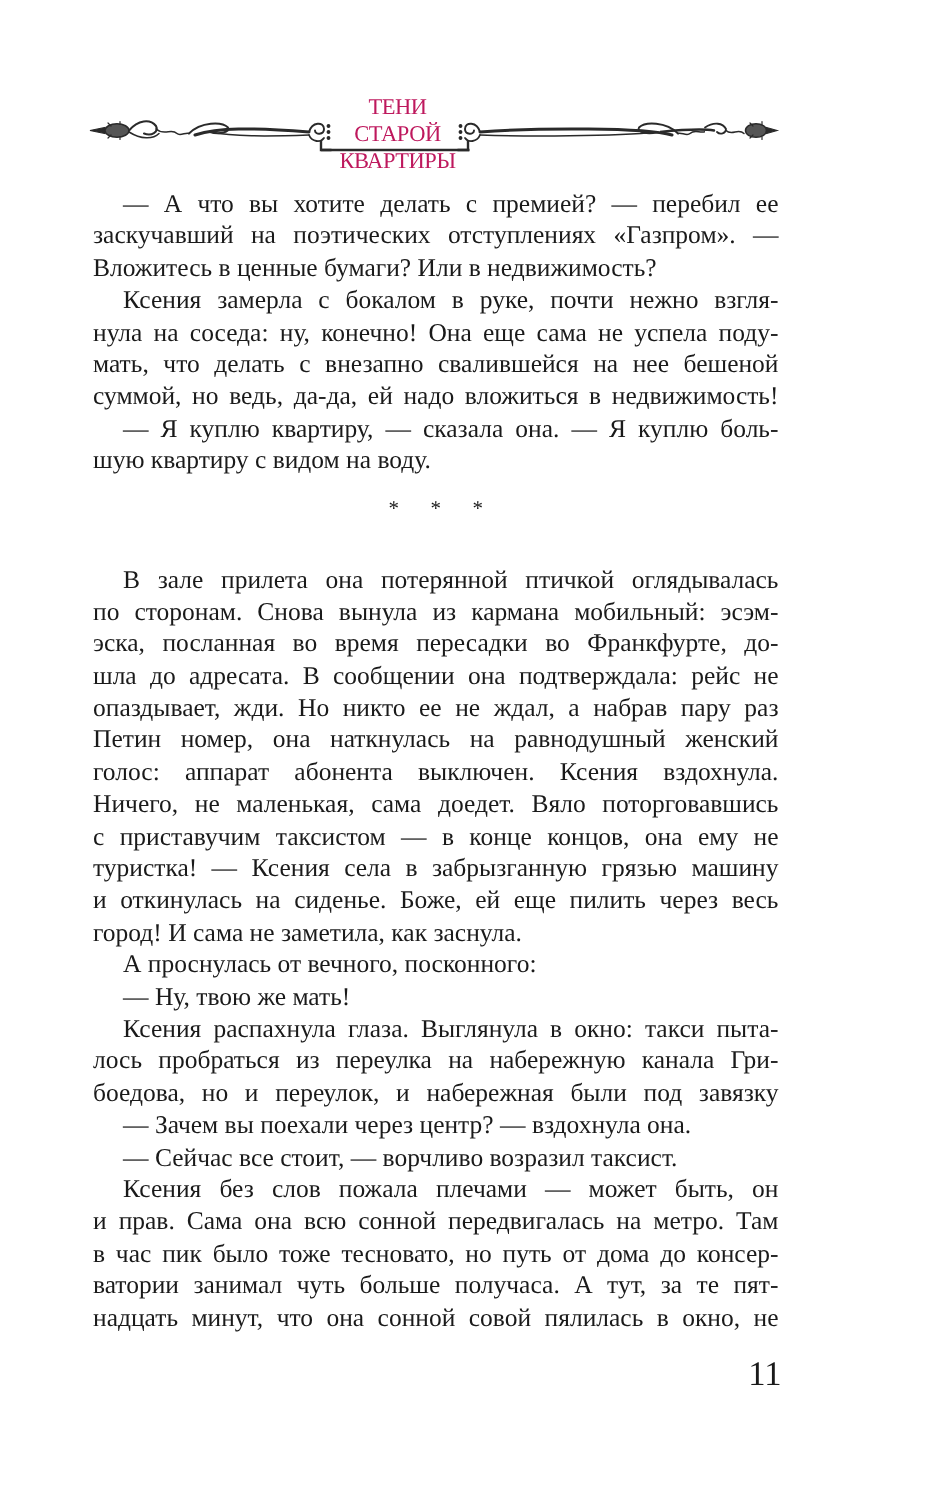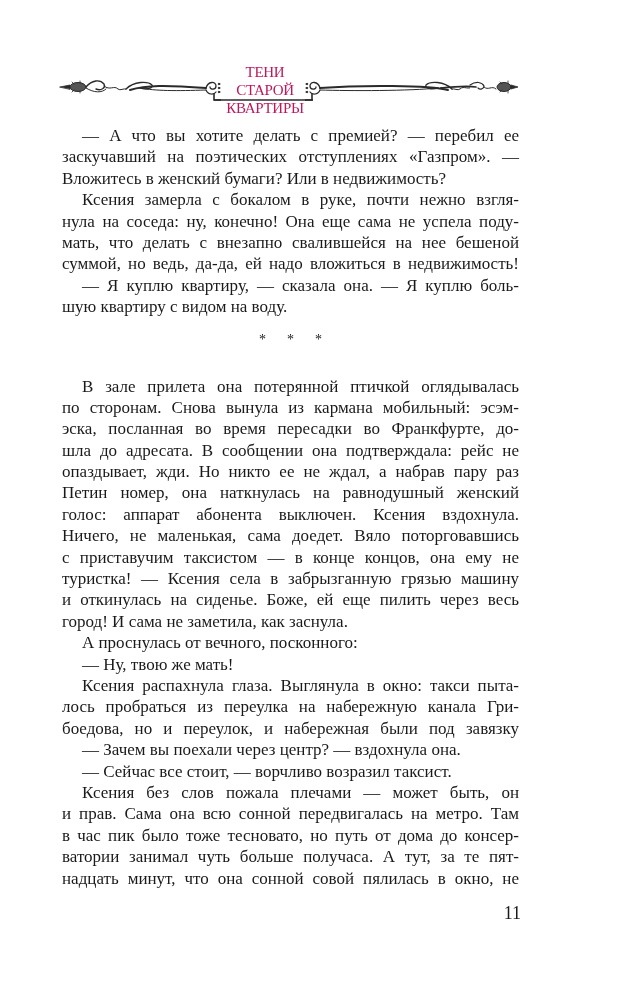--- a/index.html
+++ b/index.html
@@ -14,21 +14,21 @@
   .line { font-family: "Liberation Serif", "DejaVu Serif", serif; font-size: 17px; color: #1a1a1a;
     height: 21.4px; line-height: 21.4px; white-space: nowrap; text-align: justify; text-align-last: justify;
     overflow: visible; }
   .line.last { text-align-last: left; }
   .line.indent { padding-left: 20px; }
   .sep { height: 58px; position: relative; }
   .stars { position: absolute; left: 0; width: 457px; top: 14px; text-align: center;
     font-family: "Liberation Serif", serif; font-size: 14px; color: #1a1a1a; letter-spacing: 0; }
   .stars span { display: inline-block; width: 28px; text-align: center; }
   .page-number { position: absolute; left: 497px; top: 903px; width: 24px; text-align: right;
-    font-family: "Liberation Serif", "DejaVu Serif", serif; font-size: 18px; color: #1a1a1a; }
+    font-family: "Liberation Serif", "DejaVu Serif", serif; font-size: 23px; color: #1a1a1a; }
 </style>
 </head>
 <body>
 
 <div class="page">
 
   <div class="header">
 
     <svg class="ornament" style="left:56px" width="165" height="50" viewBox="0 0 165 50">
       <g fill="none" stroke="#2a2a2a" stroke-linecap="round">
@@ -85,21 +85,21 @@
         <ellipse cx="64" cy="32" rx="7" ry="4.5" fill="#555" stroke-width="1"></ellipse>
         <path d="M60 27 L62 29 M60 37 L62 35 M68 26 L68 28 M68 38 L68 36" stroke-width="0.8"></path>
         <path d="M71 30 L78 32 L71 34 Z" fill="#2a2a2a" stroke-width="0.8"></path>
       </g>
     </svg>
   </div>
 
   <div class="text-block">
     <div class="line indent" style="white-space: nowrap;">— А что вы хотите делать с премией? — перебил ее</div>
     <div class="line" style="white-space: nowrap;">заскучавший на поэтических отступлениях «Газпром». —</div>
-    <div class="line last" style="white-space: nowrap;">Вложитесь в женский бумаги? Или в недвижимость?</div>
+    <div class="line last" style="white-space: nowrap;">Вложитесь в ценные бумаги? Или в недвижимость?</div>
     <div class="line indent" style="white-space: nowrap;">Ксения замерла с бокалом в руке, почти нежно взгля-</div>
     <div class="line" style="white-space: nowrap;">нула на соседа: ну, конечно! Она еще сама не успела поду-</div>
     <div class="line" style="white-space: nowrap;">мать, что делать с внезапно свалившейся на нее бешеной</div>
     <div class="line" style="white-space: nowrap;">суммой, но ведь, да-да, ей надо вложиться в недвижимость!</div>
     <div class="line indent" style="white-space: nowrap;">— Я куплю квартиру, — сказала она. — Я куплю боль-</div>
     <div class="line last" style="white-space: nowrap;">шую квартиру с видом на воду.</div>
 
     <div class="sep">
       <div class="stars">
         <span>*</span><span>*</span><span>*</span>

